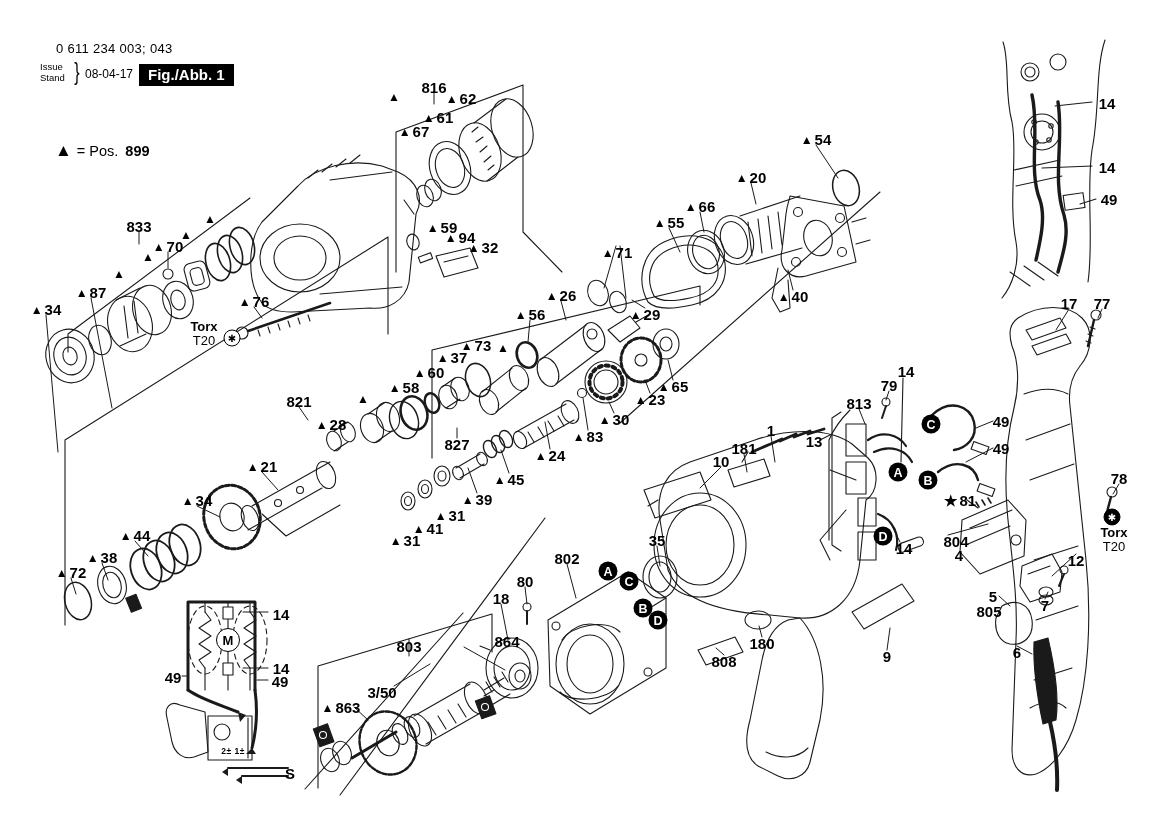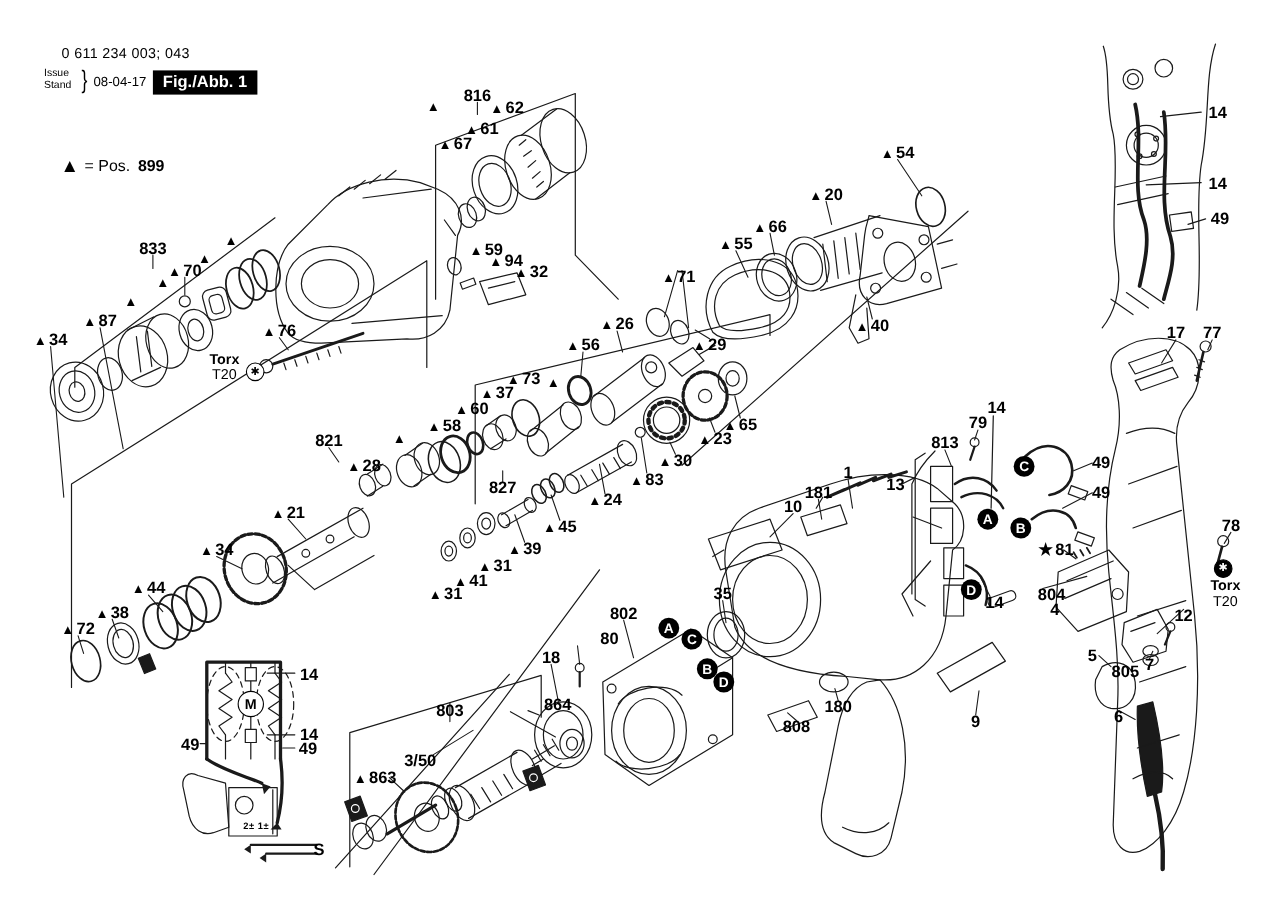--- a/index.html
+++ b/index.html
@@ -612,21 +612,21 @@
       </div>
       <div class="co n" style="left: 724px; top: 661px;">
         <span class="lbl">808</span>
       </div>
       <div class="co n" style="left: 887px; top: 656px;">
         <span class="lbl">9</span>
       </div>
       <div class="co n" style="left: 567px; top: 558px;">
         <span class="lbl">802</span>
       </div>
-      <div class="co n" style="left: 525px; top: 581px; margin-left: 29px;">
+      <div class="co n" style="left: 525px; top: 581px;">
         <span class="lbl">80</span>
       </div>
       <div class="co n" style="left: 501px; top: 598px;">
         <span class="lbl">18</span>
       </div>
       <div class="co n" style="left: 409px; top: 646px;">
         <span class="lbl">803</span>
       </div>
       <div class="co n" style="left: 464px; top: 641px; margin-left: 43px;">
         <span class="lbl">864</span>
@@ -665,21 +665,21 @@
       </div>
       <div class="co n" style="left: 959px; top: 555px;">
         <span class="lbl">4</span>
       </div>
       <div class="co n" style="left: 1076px; top: 560px;">
         <span class="lbl">12</span>
       </div>
       <div class="co n" style="left: 993px; top: 596px;">
         <span class="lbl">5</span>
       </div>
-      <div class="co n" style="left: 989px; top: 611px; margin-left: 34px;">
+      <div class="co n" style="left: 989px; top: 611px;">
         <span class="lbl">805</span>
       </div>
       <div class="co n" style="left: 1045px; top: 605px;">
         <span class="lbl">7</span>
       </div>
       <div class="co n" style="left: 1017px; top: 652px;">
         <span class="lbl">6</span>
       </div>
       <div class="co n" style="left: 1069px; top: 303px;">
         <span class="lbl">17</span>

